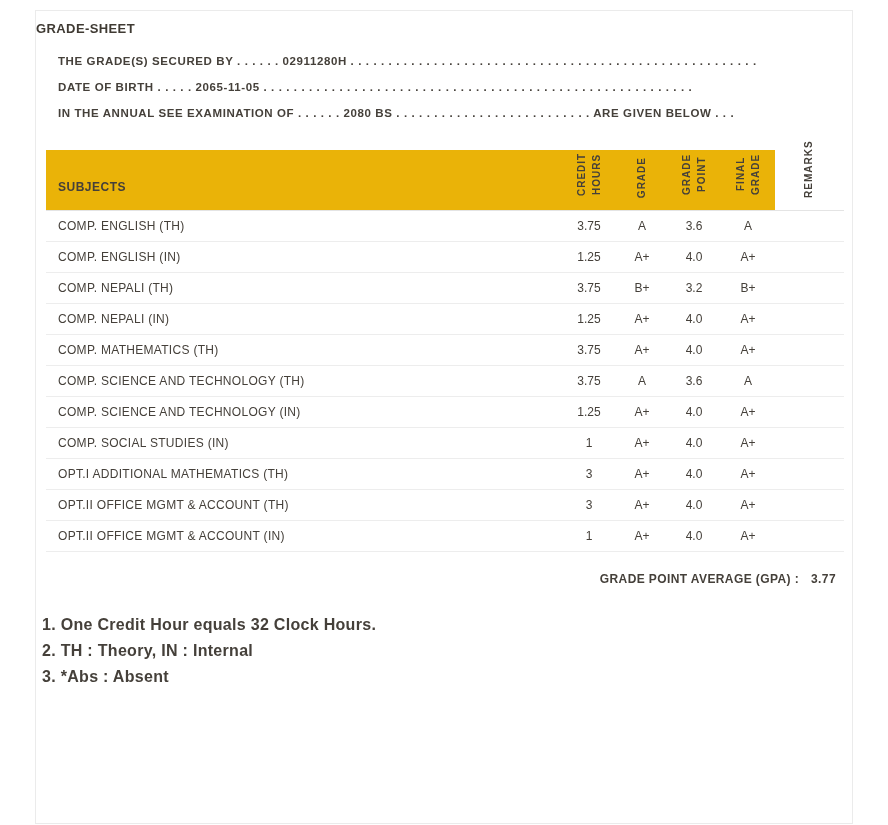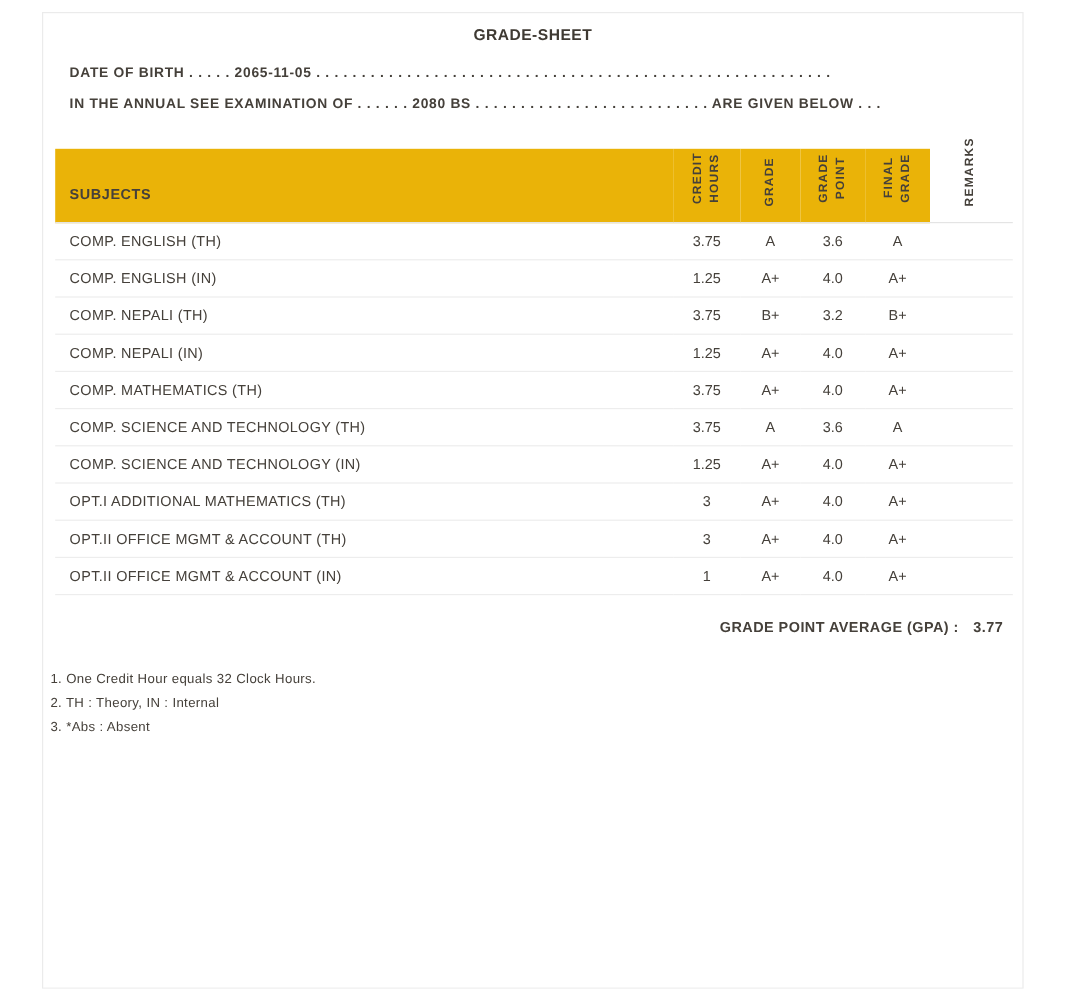--- a/index.html
+++ b/index.html
@@ -20,21 +20,21 @@
   .title {
     margin-top: 36px;
     text-align: center;
     color: #29abe2;
     font-size: 23px;
     font-weight: 400;
     letter-spacing: 0.6px;
   }
   .subtitle {
     margin-top: 10px;
-    text-align: center;
+    text-align: left;
     font-size: 13px;
     font-weight: 700;
     letter-spacing: 0.4px;
     color: #3f3a33;
   }
   .info { margin: 12px 22px 0; }
   .info-line {
     font-size: 11.5px;
     font-weight: 700;
     letter-spacing: 0.6px;
@@ -97,34 +97,35 @@
     margin-top: 20px;
     text-align: right;
     padding-right: 16px;
     font-size: 12px;
     font-weight: 700;
     letter-spacing: 0.4px;
   }
   .gpa .val { margin-left: 12px; }
   .notes { margin: 26px 0 0 6px; }
   .note {
-    font-size: 11px;
-    font-weight: 400;
+    font-size: 16px;
+    font-weight: 700;
     letter-spacing: 0.3px;
     padding: 4px 0;
   }
 </style>
 </head>
 <body>
 
 <div class="sheet">
 
   <h2 class="subtitle">GRADE-SHEET</h2>
 
   <div class="info">
+    <div class="info-line">THE GRADE(S) SECURED BY . . . . . . 02911280H . . . . . . . . . . . . . . . . . . . . . . . . . . . . . . . . . . . . . . . . . . . . . . . . . . . . . .</div>
     <div class="info-line">DATE OF BIRTH . . . . . 2065-11-05 . . . . . . . . . . . . . . . . . . . . . . . . . . . . . . . . . . . . . . . . . . . . . . . . . . . . . . . . .</div>
     <div class="info-line">IN THE ANNUAL SEE EXAMINATION OF . . . . . . 2080 BS . . . . . . . . . . . . . . . . . . . . . . . . . . ARE GIVEN BELOW . . .</div>
   </div>
 
   <table class="grades">
     <colgroup>
       <col class="c-subj">
         <col class="c-ch">
         <col class="c-g">
         <col class="c-gp">
@@ -192,20 +193,28 @@
       </tr>
       <tr>
         <td class="subj">COMP. SCIENCE AND TECHNOLOGY (IN)</td>
         <td class="c">1.25</td>
         <td class="c">A+</td>
         <td class="c">4.0</td>
         <td class="c">A+</td>
         <td class="c"></td>
       </tr>
       <tr>
+        <td class="subj">COMP. SOCIAL STUDIES (IN)</td>
+        <td class="c">1</td>
+        <td class="c">A+</td>
+        <td class="c">4.0</td>
+        <td class="c">A+</td>
+        <td class="c"></td>
+      </tr>
+      <tr>
         <td class="subj">OPT.I ADDITIONAL MATHEMATICS (TH)</td>
         <td class="c">3</td>
         <td class="c">A+</td>
         <td class="c">4.0</td>
         <td class="c">A+</td>
         <td class="c"></td>
       </tr>
       <tr>
         <td class="subj">OPT.II OFFICE MGMT &amp; ACCOUNT (TH)</td>
         <td class="c">3</td>

